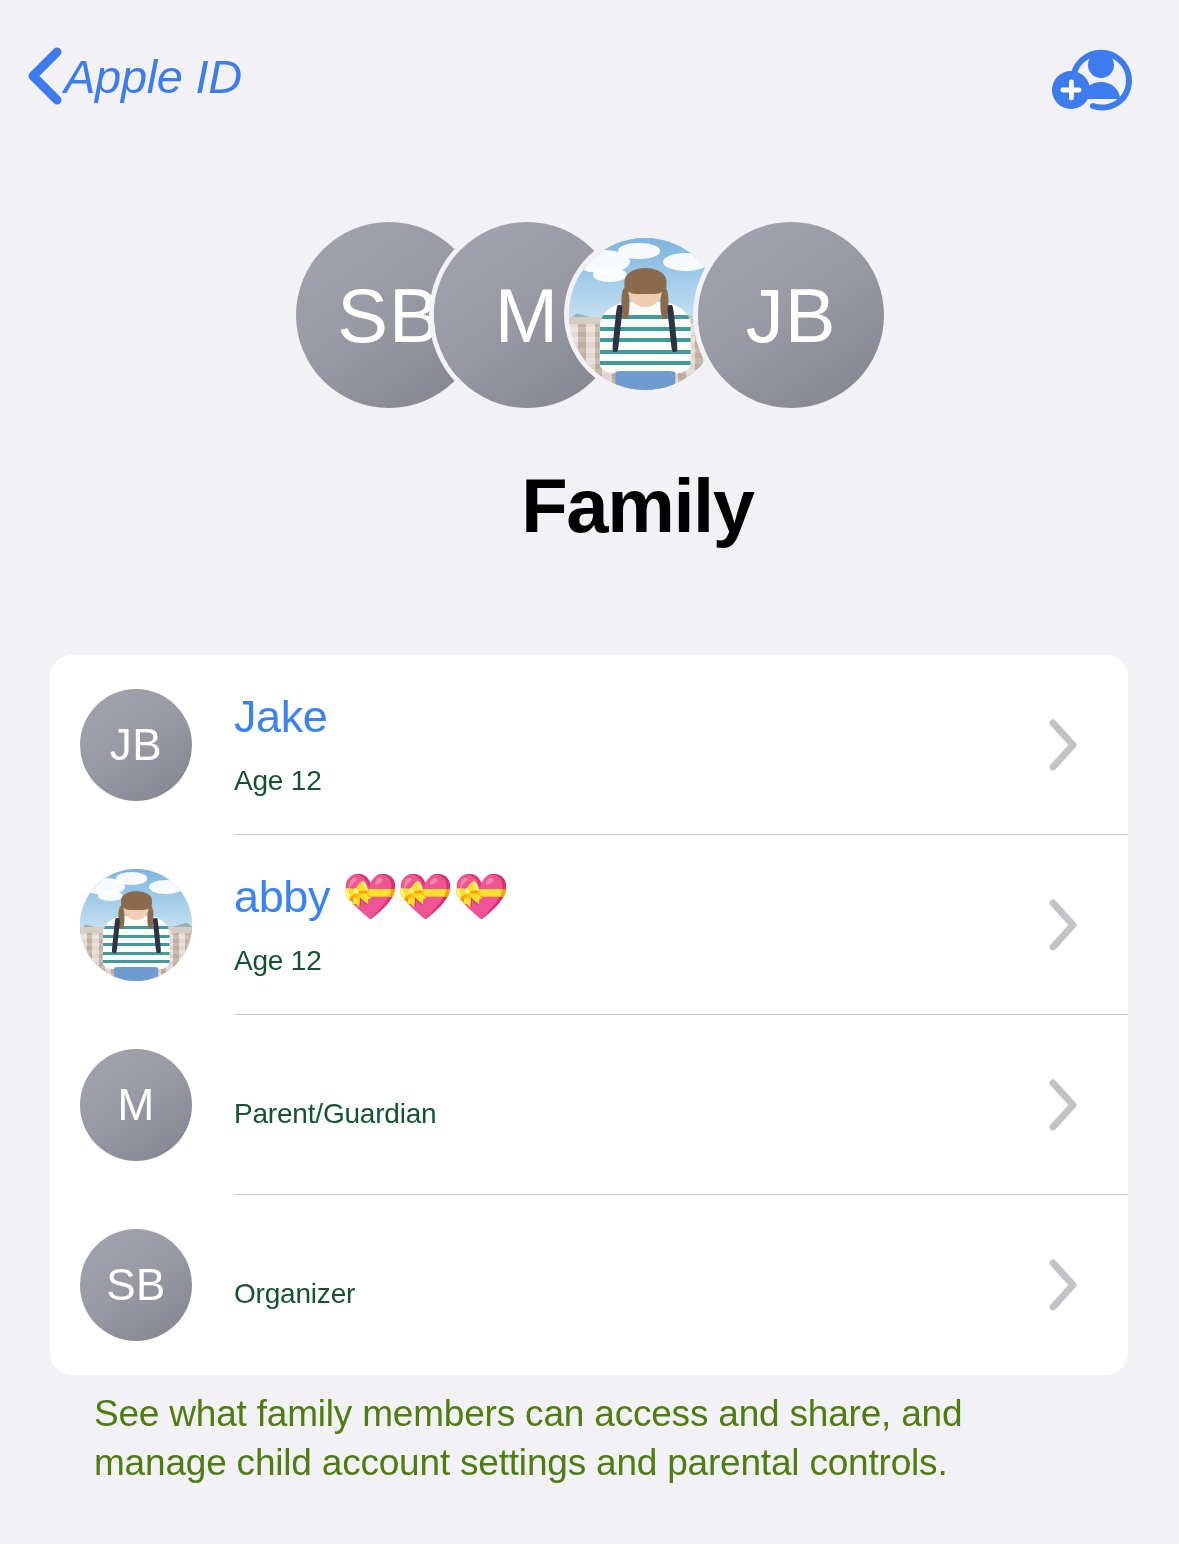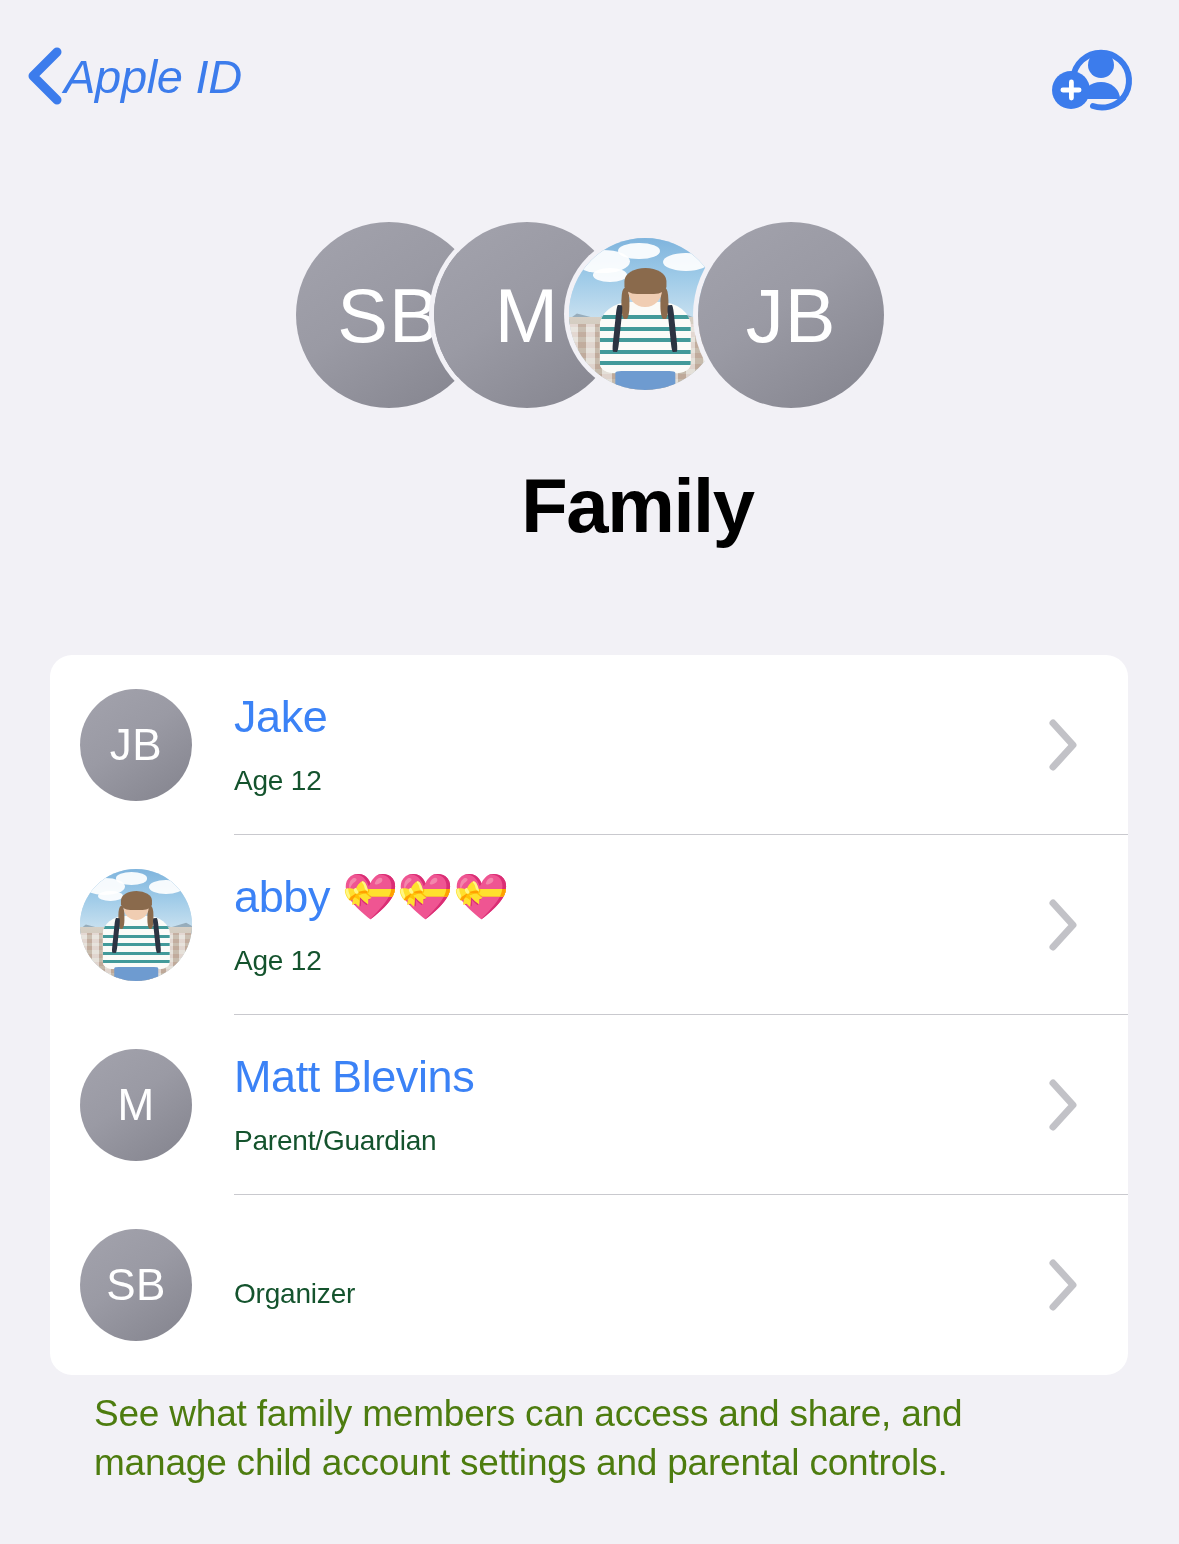--- a/index.html
+++ b/index.html
@@ -393,21 +393,20 @@
         <polyline points="7,6 27,28 7,50" fill="none" stroke="#c2c2c7" stroke-width="7" stroke-linecap="round" stroke-linejoin="round"></polyline>
       </svg>
       <div class="row-divider"></div>
     </div>
 
     <div class="member-row">
       <div class="row-avatar">
         <span>M</span>
       </div>
       <div class="row-text">
-        <div class="row-title">Matt Blevins</div>
         <div class="row-subtitle">Parent/Guardian</div>
       </div>
       <svg class="row-chevron" viewBox="0 0 34 56">
         <polyline points="7,6 27,28 7,50" fill="none" stroke="#c2c2c7" stroke-width="7" stroke-linecap="round" stroke-linejoin="round"></polyline>
       </svg>
       <div class="row-divider"></div>
     </div>
 
     <div class="member-row">
       <div class="row-avatar">

